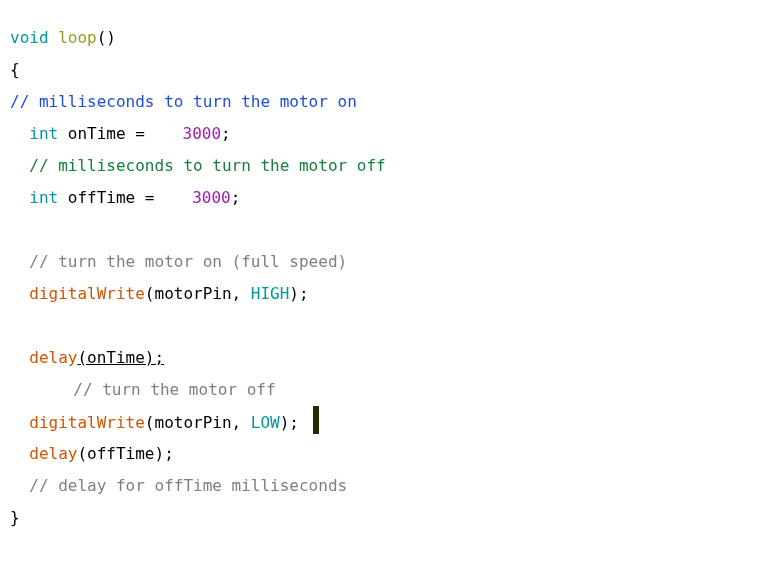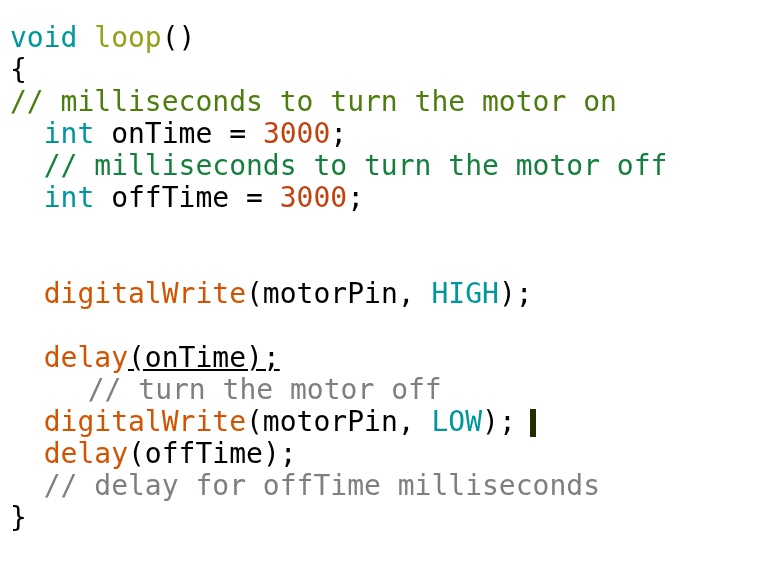--- a/index.html
+++ b/index.html
@@ -18,58 +18,58 @@
     width: 766px;
     height: 586px;
     background: #ffffff;
     padding: 0;
     box-sizing: border-box;
   }
   .code-line {
     position: relative;
     height: 32px;
     line-height: 32px;
-    font-size: 28px;
+    font-size: 16px;
     white-space: pre;
     padding-left: 10px;
     letter-spacing: 0px;
     font-family: "DejaVu Sans Mono", "Liberation Mono", monospace;
   }
   .code-line:first-child {
     margin-top: 22px;
   }
   .tok-plain     { color: #000000; }
   .tok-keyword   { color: #00979c; }
   .tok-function  { color: #d35400; }
   .tok-ident     { color: #94a11a; }
   .tok-comment   { color: #7e8080; }
-  .tok-number    { color: #c2410c; }
+  .tok-number    { color: #a21caf; margin-left: 28px; }
   .caret {
     display: inline-block;
     width: 6px;
     height: 28px;
     background: #262b00;
     vertical-align: -6px;
     margin-left: 14px;
   }
   .blank-line { height: 32px; }
 </style>
 </head>
 <body>
 
 <div id="code-editor" style="background: rgb(255, 255, 255);">
   <div id="code-lines">
       <div class="code-line"><span class="tok-keyword" style="color: rgb(0, 151, 156);">void</span><span class="tok-plain" style="color: rgb(0, 0, 0);"> </span><span class="tok-ident">loop</span><span class="tok-plain" style="color: rgb(0, 0, 0);">()</span></div>
       <div class="code-line"><span class="tok-plain" style="color: rgb(0, 0, 0);">{</span></div>
-      <div class="code-line"><span class="tok-comment" style="color: #4d7c0f;">// milliseconds to turn the motor on</span></div>
+      <div class="code-line"><span class="tok-comment" style="color: #1d4ed8;">// milliseconds to turn the motor on</span></div>
       <div class="code-line"><span class="tok-plain" style="color: rgb(0, 0, 0);">  </span><span class="tok-keyword" style="color: rgb(0, 151, 156);">int</span><span class="tok-plain" style="color: rgb(0, 0, 0);"> onTime = </span><span class="tok-number">3000</span><span class="tok-plain" style="color: rgb(0, 0, 0);">;</span></div>
       <div class="code-line"><span class="tok-plain" style="color: rgb(0, 0, 0);">  </span><span class="tok-comment" style="color: #15803d;">// milliseconds to turn the motor off</span></div>
       <div class="code-line"><span class="tok-plain" style="color: rgb(0, 0, 0);">  </span><span class="tok-keyword" style="color: rgb(0, 151, 156);">int</span><span class="tok-plain" style="color: rgb(0, 0, 0);"> offTime = </span><span class="tok-number">3000</span><span class="tok-plain" style="color: rgb(0, 0, 0);">;</span></div>
       <div class="code-line blank-line"></div>
-      <div class="code-line"><span class="tok-plain" style="color: rgb(0, 0, 0);">  </span></div>
+      <div class="code-line"><span class="tok-plain" style="color: rgb(0, 0, 0);">  </span><span class="tok-comment" style="color: rgb(126, 128, 128);">// turn the motor on (full speed)</span></div>
       <div class="code-line"><span class="tok-plain" style="color: rgb(0, 0, 0);">  </span><span class="tok-function" style="color: rgb(211, 84, 0);">digitalWrite</span><span class="tok-plain" style="color: rgb(0, 0, 0);">(motorPin, </span><span class="tok-keyword" style="color: rgb(0, 151, 156);">HIGH</span><span class="tok-plain" style="color: rgb(0, 0, 0);">);</span></div>
       <div class="code-line"><span class="tok-plain" style="color: rgb(0, 0, 0);">  </span></div>
       <div class="code-line"><span class="tok-plain" style="color: rgb(0, 0, 0);">  </span><span class="tok-function" style="color: rgb(211, 84, 0);">delay</span><span class="tok-plain" style="color: rgb(0, 0, 0); text-decoration: underline;">(onTime);</span></div>
       <div class="code-line"><span class="tok-plain" style="color: rgb(0, 0, 0);">  </span><span class="tok-comment" style="color: rgb(126, 128, 128); margin-left: 44px;">// turn the motor off</span></div>
       <div class="code-line"><span class="tok-plain" style="color: rgb(0, 0, 0);">  </span><span class="tok-function" style="color: rgb(211, 84, 0);">digitalWrite</span><span class="tok-plain" style="color: rgb(0, 0, 0);">(motorPin, </span><span class="tok-keyword" style="color: rgb(0, 151, 156);">LOW</span><span class="tok-plain" style="color: rgb(0, 0, 0);">);</span><span class="caret" style="background: rgb(38, 43, 0);"></span></div>
       <div class="code-line"><span class="tok-plain" style="color: rgb(0, 0, 0);">  </span><span class="tok-function" style="color: rgb(211, 84, 0);">delay</span><span class="tok-plain" style="color: rgb(0, 0, 0);">(offTime);</span></div>
       <div class="code-line"><span class="tok-plain" style="color: rgb(0, 0, 0);">  </span><span class="tok-comment" style="color: rgb(126, 128, 128);">// delay for offTime milliseconds</span></div>
       <div class="code-line"><span class="tok-plain" style="color: rgb(0, 0, 0);">}</span></div>
     </div>
 </div>

